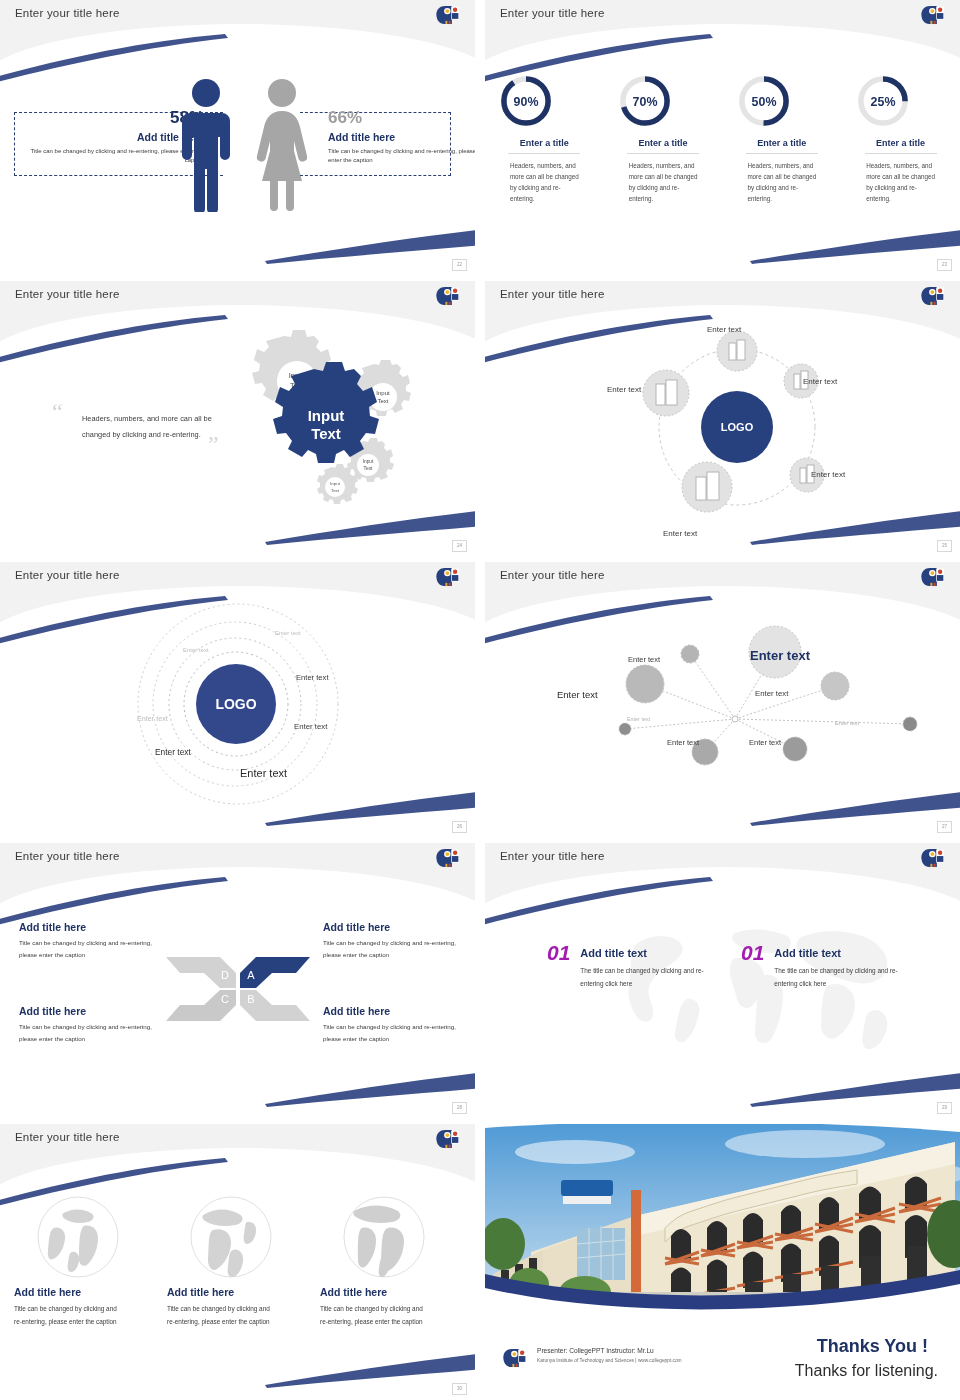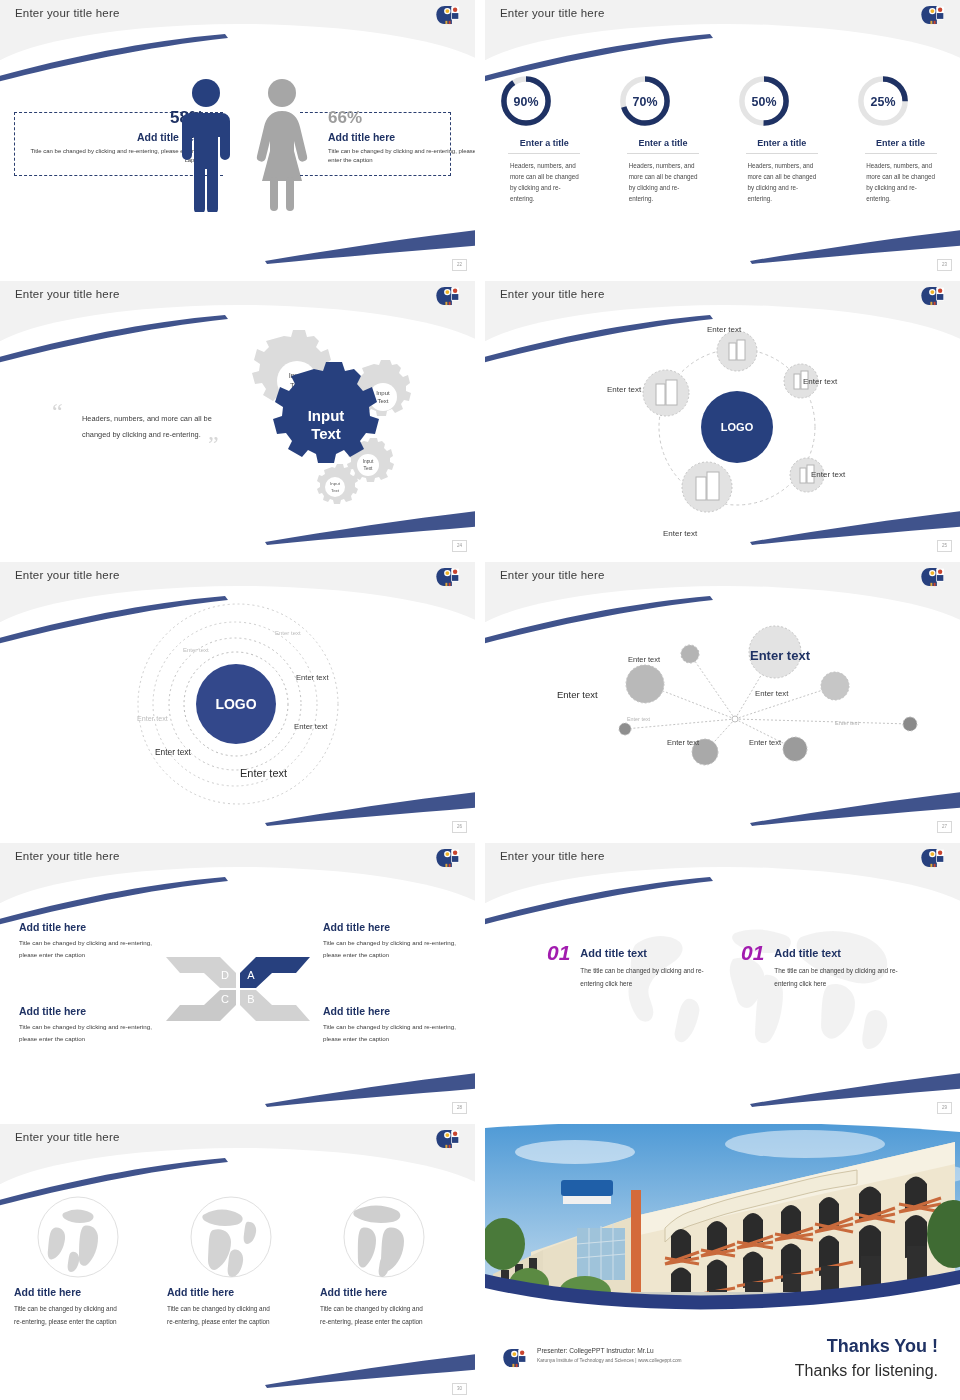--- a/index.html
+++ b/index.html
@@ -664,18 +664,18 @@
         <circle cx="19" cy="11" r="5" fill="#fff"></circle>
           <circle cx="19" cy="11" r="3" fill="#f0b429"></circle>
         <rect x="25" y="4" width="12" height="20" fill="#fff"></rect>
           <circle cx="31" cy="9" r="3.4" fill="#c9452f"></circle>
         <path d="M26 14h10v9H26z" fill="#27407e"></path>
         <rect x="16" y="26" width="3" height="5" fill="#e0a93b"></rect>
           <rect x="21" y="26" width="3" height="5" fill="#c9452f"></rect>
       </svg>
       <div style="position:absolute;left:52px;top:223px;font-size:6.6px;color:#3a3a3a;">Presenter: CollegePPT   Instructor: Mr.Lu</div>
       <div style="position:absolute;left:52px;top:234px;font-size:4.8px;color:#6a6a6a;">Karunya Institute of Technology and Sciences | www.collegeppt.com</div>
-      <div class="thanks" style="position:absolute;right:22px;top:212px;">Thanks You !</div>
+      <div class="thanks" style="position:absolute;right:32px;top:212px;">Thanks You !</div>
       <div style="position:absolute;right:22px;top:238px;font-size:16px;color:#2c2c2c;">Thanks for listening.</div>
     </div>
   </div>
 
 </div>
 
 </body></html>

